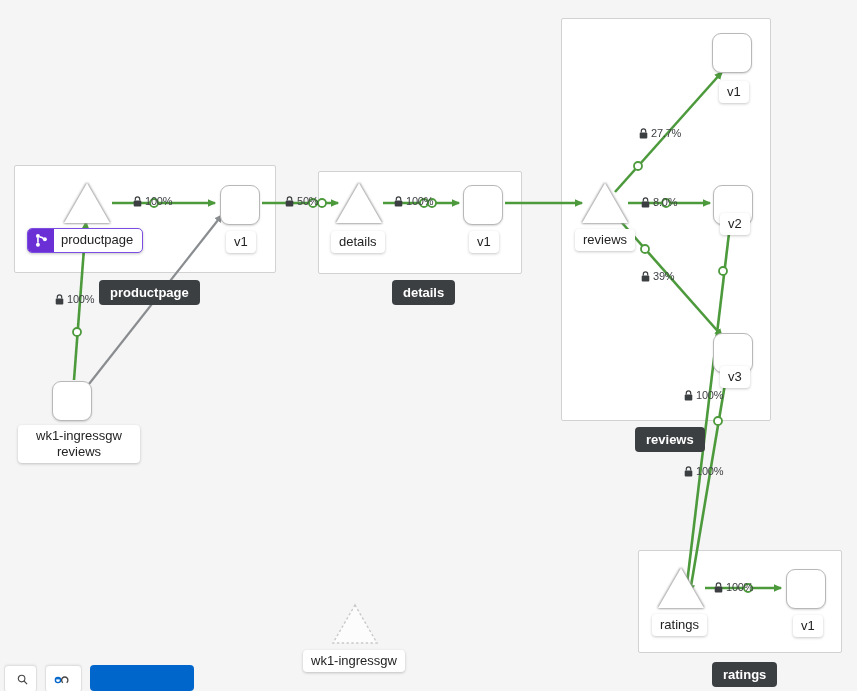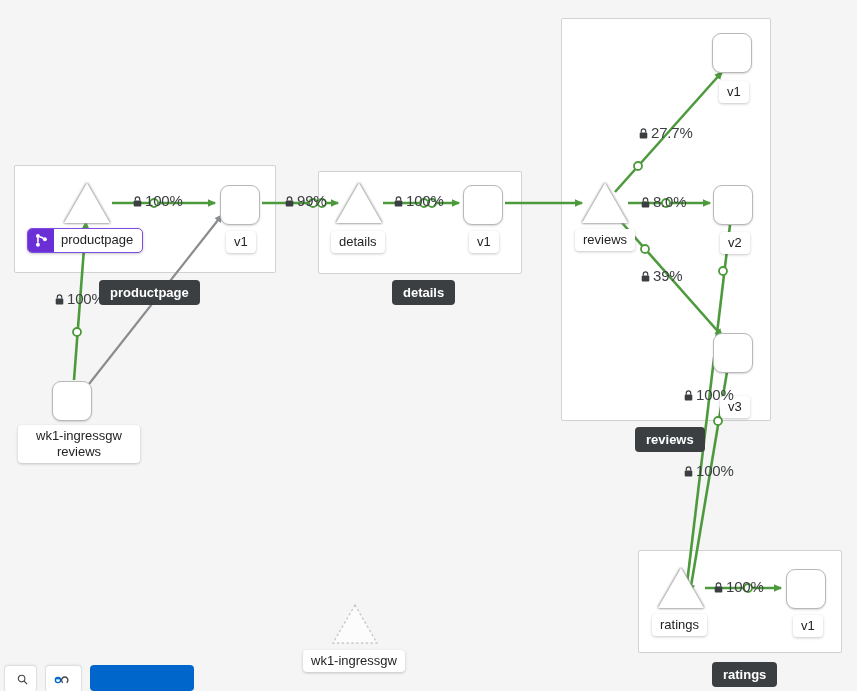--- a/index.html
+++ b/index.html
@@ -116,21 +116,21 @@
     white-space: nowrap;
     line-height: 15px;
   }
 
   
   .edge-label {
     position: absolute;
     display: flex;
     align-items: center;
     gap: 3px;
-    font-size: 15px;
+    font-size: 11px;
     color: #3c3f42;
     white-space: nowrap;
     line-height: 12px;
   }
   .edge-label .pct { letter-spacing: -0.2px; }
   .lock-ico { display: block; }
 
   
   .toolbar {
     position: absolute;
@@ -254,24 +254,24 @@
 
   <div class="node node-service" style="left:582px; top:183px;">
     <div class="tri"></div>
   </div>
   <div class="node-label" style="left:575px; top:229px;">reviews</div>
 
   <div class="node node-workload" style="left:712px; top:33px;"></div>
   <div class="node-label" style="left:719px; top:81px;">v1</div>
 
   <div class="node node-workload" style="left:713px; top:185px;"></div>
-  <div class="node-label" style="left:720px; top:232px;">v2</div>
+  <div class="node-label" style="left:720px; top:213px;">v2</div>
 
   <div class="node node-workload" style="left:713px; top:333px;"></div>
-  <div class="node-label" style="left:720px; top:396px;">v3</div>
+  <div class="node-label" style="left:720px; top:366px;">v3</div>
 
   <div class="node node-service" style="left:658px; top:568px;">
     <div class="tri"></div>
   </div>
   <div class="node-label" style="left:652px; top:614px;">ratings</div>
 
   <div class="node node-workload" style="left:786px; top:569px;"></div>
   <div class="node-label" style="left:793px; top:615px;">v1</div>
 
   <div class="node node-workload" style="left:52px; top:381px;"></div>
@@ -301,21 +301,21 @@
       <rect x="0.7" y="4.4" width="7.6" height="6.1" rx="1" fill="#3c3f42"></rect>
     </svg>
     <span class="pct">100%</span>
   </div>
 
   <div class="edge-label" style="left:285px; top:195px;">
     <svg class="lock-ico" width="9" height="11" viewBox="0 0 9 11">
       <path d="M2.3 4.6 V3.1 a2.2 2.2 0 0 1 4.4 0 V4.6" fill="none" stroke="#3c3f42" stroke-width="1.2"></path>
       <rect x="0.7" y="4.4" width="7.6" height="6.1" rx="1" fill="#3c3f42"></rect>
     </svg>
-    <span class="pct">99%</span>
+    <span class="pct">50%</span>
   </div>
 
   <div class="edge-label" style="left:394px; top:195px;">
     <svg class="lock-ico" width="9" height="11" viewBox="0 0 9 11">
       <path d="M2.3 4.6 V3.1 a2.2 2.2 0 0 1 4.4 0 V4.6" fill="none" stroke="#3c3f42" stroke-width="1.2"></path>
       <rect x="0.7" y="4.4" width="7.6" height="6.1" rx="1" fill="#3c3f42"></rect>
     </svg>
     <span class="pct">100%</span>
   </div>
 

